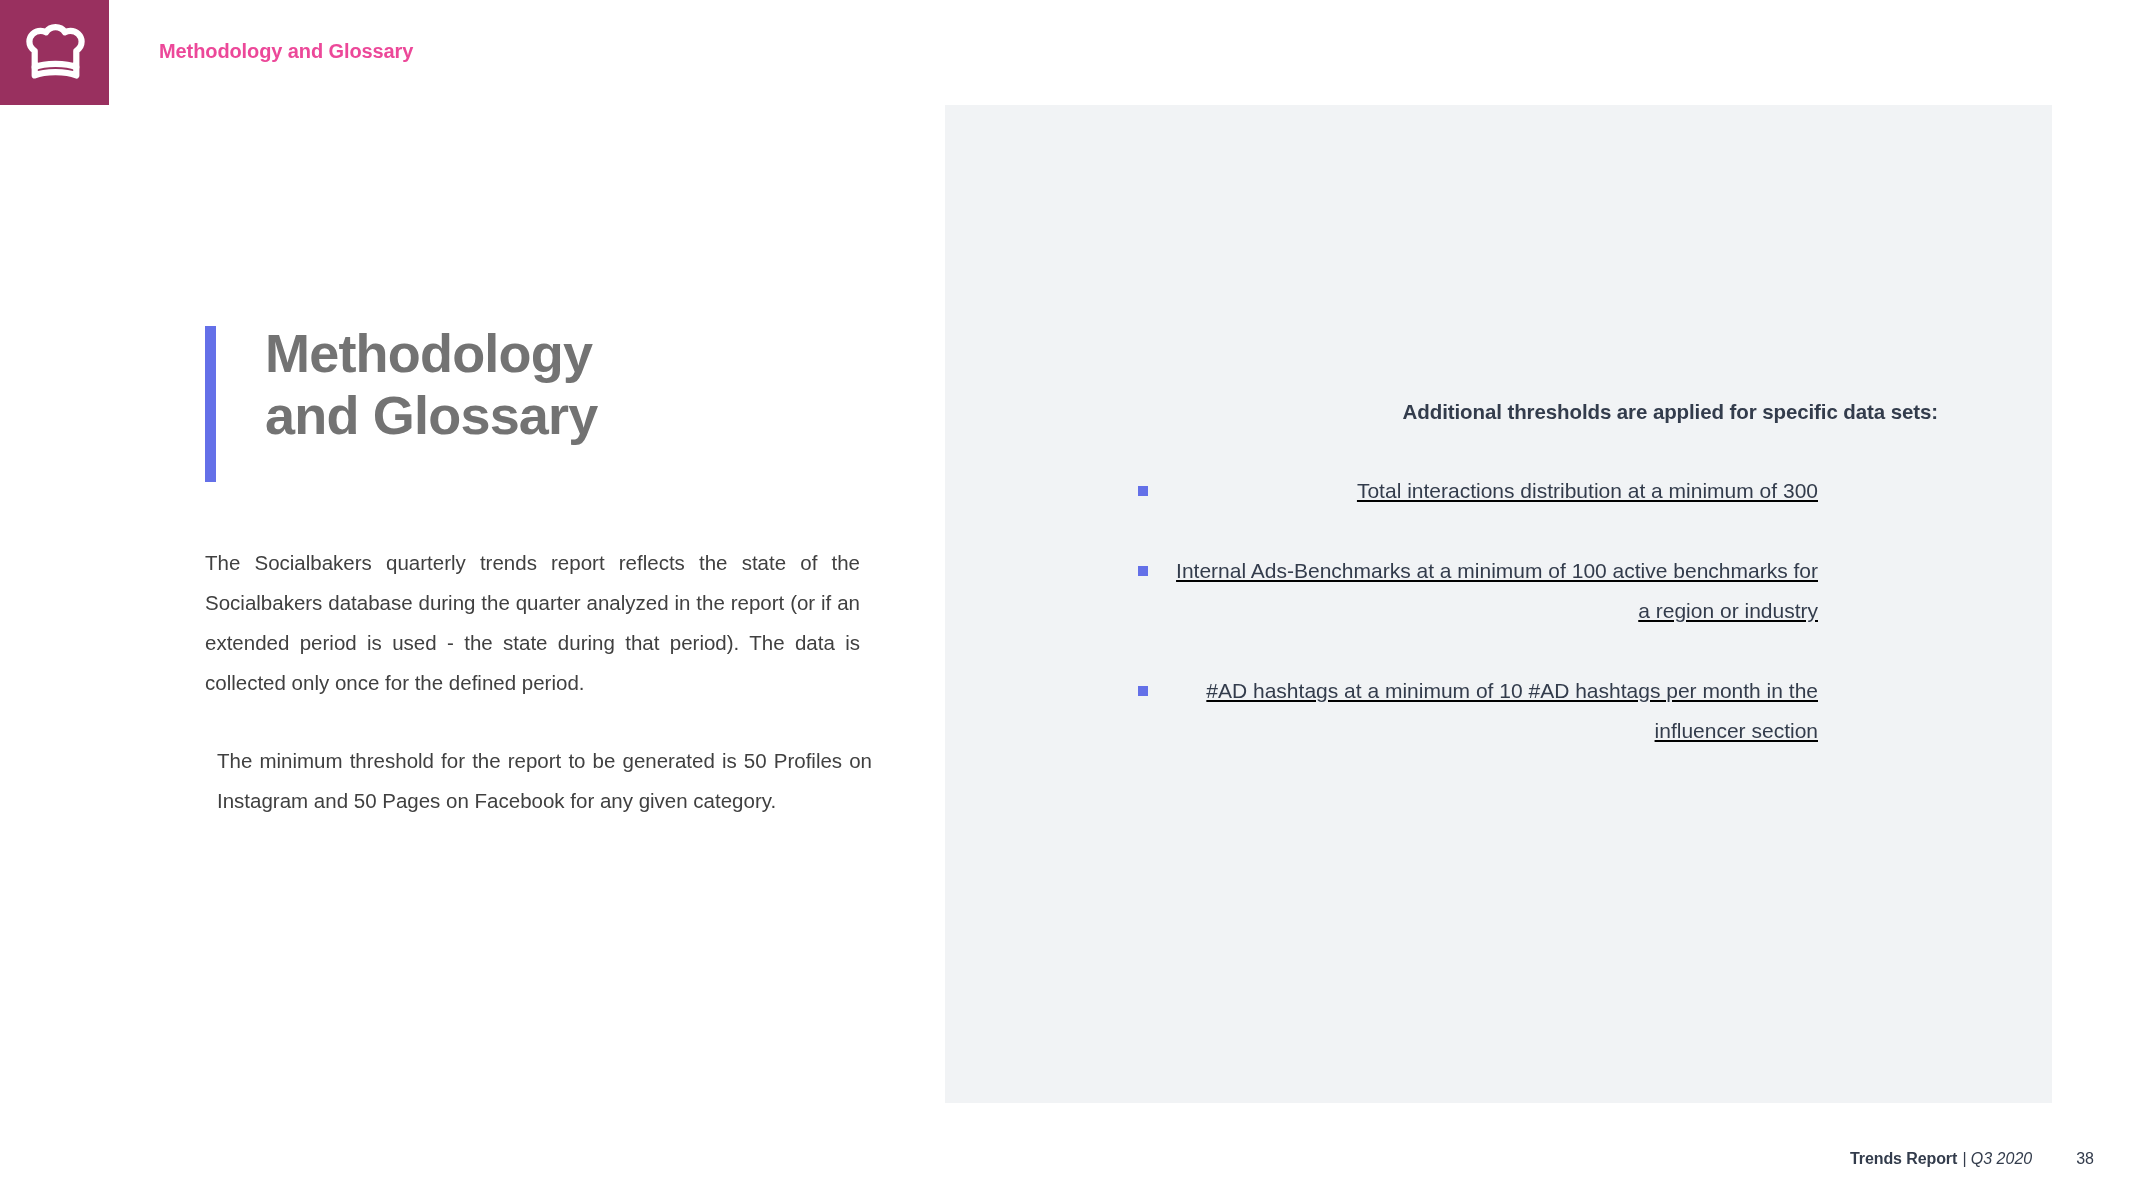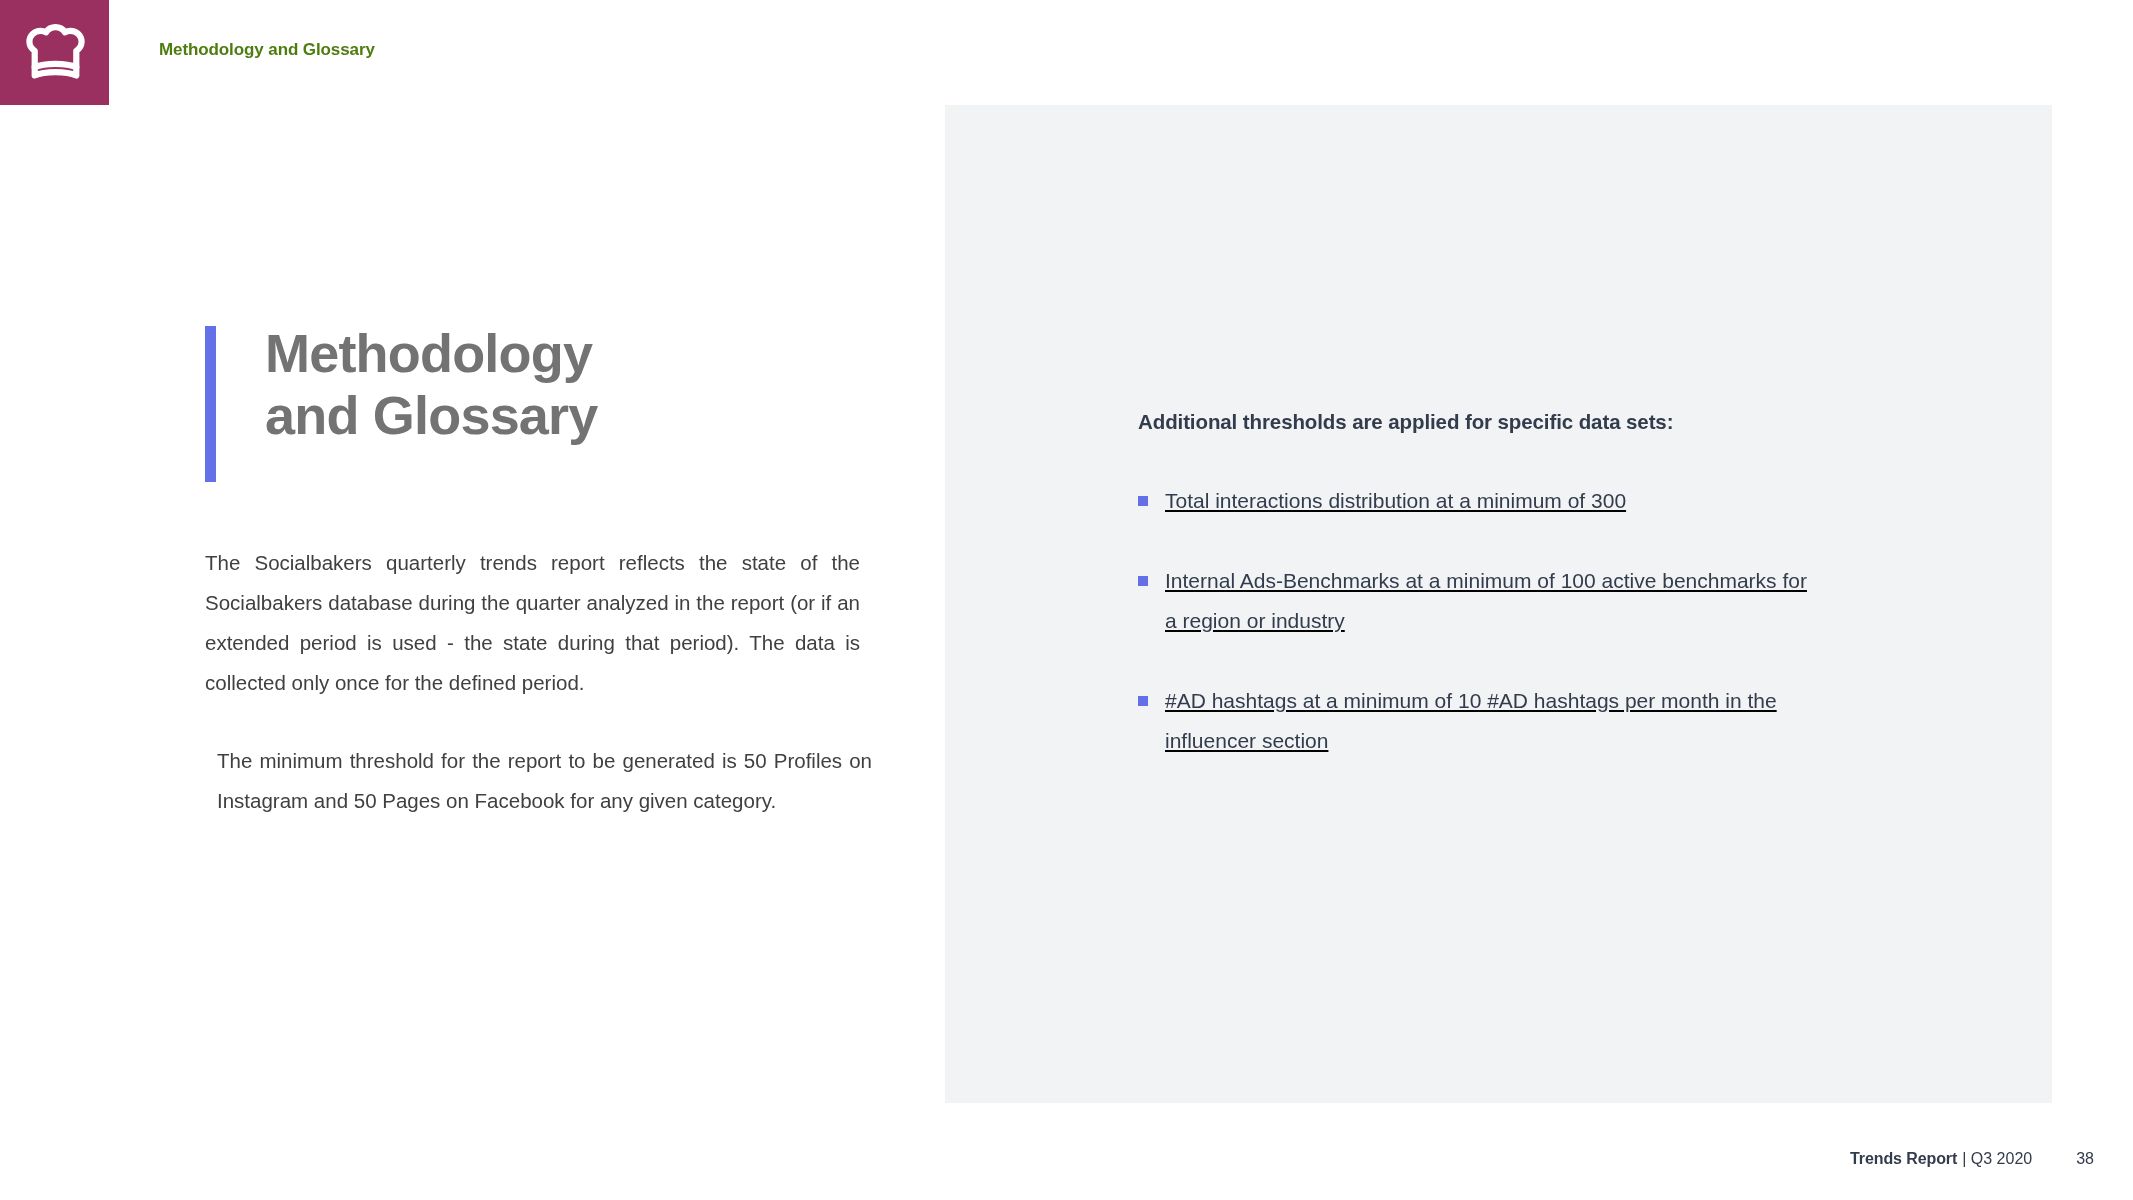--- a/index.html
+++ b/index.html
@@ -32,23 +32,23 @@
     align-items: center;
     justify-content: center;
   }
   .logo-tile svg { display: block; }
 
   
   .header-title {
     position: absolute;
     left: 159px;
     top: 40px;
-    font-size: 17px;
+    font-size: 20px;
     font-weight: 700;
-    color: #4d7c0f;
+    color: #ec4899;
     letter-spacing: -0.1px;
     white-space: nowrap;
     text-align: right;
   }
 
   
   .left-col {
     position: absolute;
     left: 205px;
     top: 322px;
@@ -94,22 +94,23 @@
     left: 945px;
     top: 105px;
     width: 1107px;
     height: 998px;
     background: #F1F3F5;
   }
 
   .panel-inner {
     position: absolute;
     left: 193px;
-    top: 305px;
+    top: 295px;
     width: 800px;
+    text-align: right;
   }
 
   .panel-heading {
     font-size: 20.5px;
     font-weight: 700;
     color: #333C4C;
     letter-spacing: -0.1px;
     margin-bottom: 47px;
   }
 
@@ -139,21 +140,21 @@
     position: absolute;
     right: 39px;
     top: 1150px;
     display: flex;
     align-items: flex-start;
     font-size: 16px;
     color: #333C4C;
     white-space: nowrap;
   }
   .footer-report { font-weight: 700; letter-spacing: -0.1px; }
-  .footer-meta { font-weight: 400; margin-left: 5px; }
+  .footer-meta { font-weight: 400; margin-left: 5px; font-style: italic; }
   .footer-page { font-weight: 400; margin-left: 44px; }
 </style>
 </head>
 <body>
 
 <div class="slide">
 
   <div class="logo-tile">
     <span>
       <svg width="66" height="62" viewBox="0 0 66 62" aria-hidden="true">

